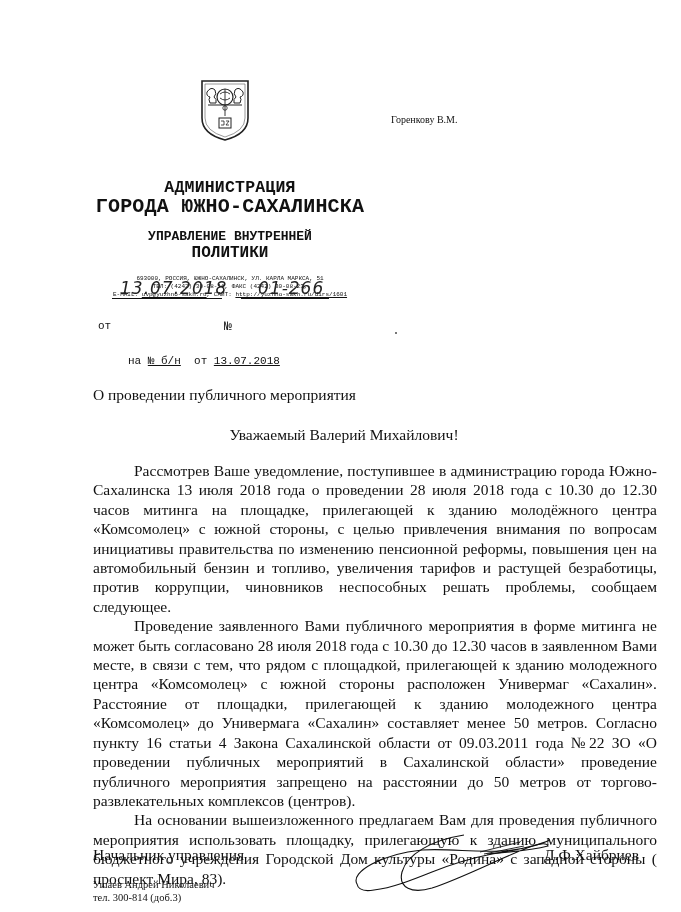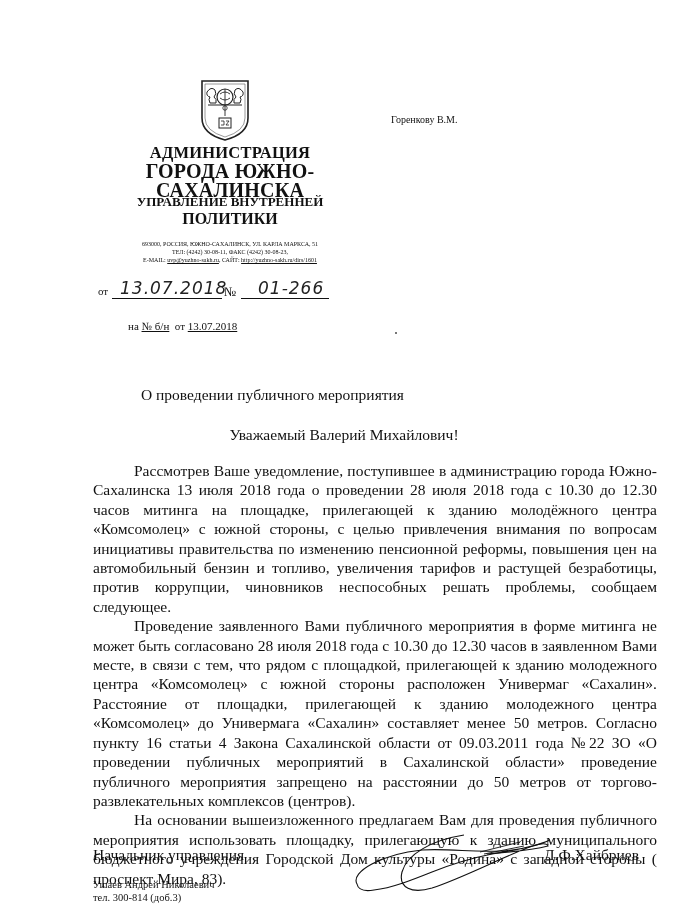--- a/index.html
+++ b/index.html
@@ -1,17 +1,17 @@
 <!DOCTYPE html>
 <html><head>
 <meta charset="utf-8">
 <style>
   html, body { margin: 0; padding: 0; background: #ffffff; }
   body { width: 681px; height: 912px; position: relative; overflow: hidden; color: #111; }
-  .sans { font-family: Liberation Serif, serif; }
+  .sans { font-family: Liberation Mono, monospace; margin-top: 35px; }
   .serif { font-family: "Liberation Serif", serif; }
 
   .emblem { position: absolute; left: 198px; top: 78px; width: 54px; height: 64px; }
 
   .org-title { position: absolute; left: 80px; width: 300px; text-align: center; font-weight: bold; }
   .org1 { top: 143px; font-size: 16.5px; line-height: 19px; letter-spacing: 0.2px; }
   .org2 { top: 162px; font-size: 20px; line-height: 19px; letter-spacing: 0.2px; }
   .dept1 { top: 193px; font-size: 13px; line-height: 17px; }
   .dept2 { top: 210px; font-size: 16px; line-height: 17px; }
 
@@ -22,21 +22,21 @@
   .u { text-decoration: underline; }
 
   .recipient { position: absolute; left: 391px; top: 114px; font-size: 10px; }
 
   .regline { position: absolute; top: 285px; font-size: 11px; }
   .hand { position: absolute; font-family: "DejaVu Sans", sans-serif; font-style: italic; font-size: 17px; color: #222; letter-spacing: 1px; }
   .uline { position: absolute; height: 0; border-bottom: 1px solid #111; }
 
   .reply { position: absolute; left: 128px; top: 320px; font-size: 11px; }
 
-  .subject { position: absolute; left: 93px; top: 386px; font-size: 15.5px; margin-left: 48px; }
+  .subject { position: absolute; left: 93px; top: 386px; font-size: 15.5px; }
   .salute { position: absolute; left: 0; width: 618px; text-align: center; top: 426px; font-size: 15.5px; padding-left: 70px; box-sizing: border-box; }
 
   .body-text { position: absolute; left: 93px; width: 564px; top: 461px; font-size: 15.5px; line-height: 19.4px; text-align: justify; }
   .body-text p { margin: 0; text-indent: 41px; }
 
   .position { position: absolute; left: 93px; top: 846px; font-size: 15.5px; }
   .signer { position: absolute; left: 544px; top: 846px; font-size: 15.5px; }
   .signature { position: absolute; left: 352px; top: 832px; width: 200px; height: 66px; }
 
   .executor { position: absolute; left: 93px; top: 878px; font-size: 10.5px; line-height: 13px; }

